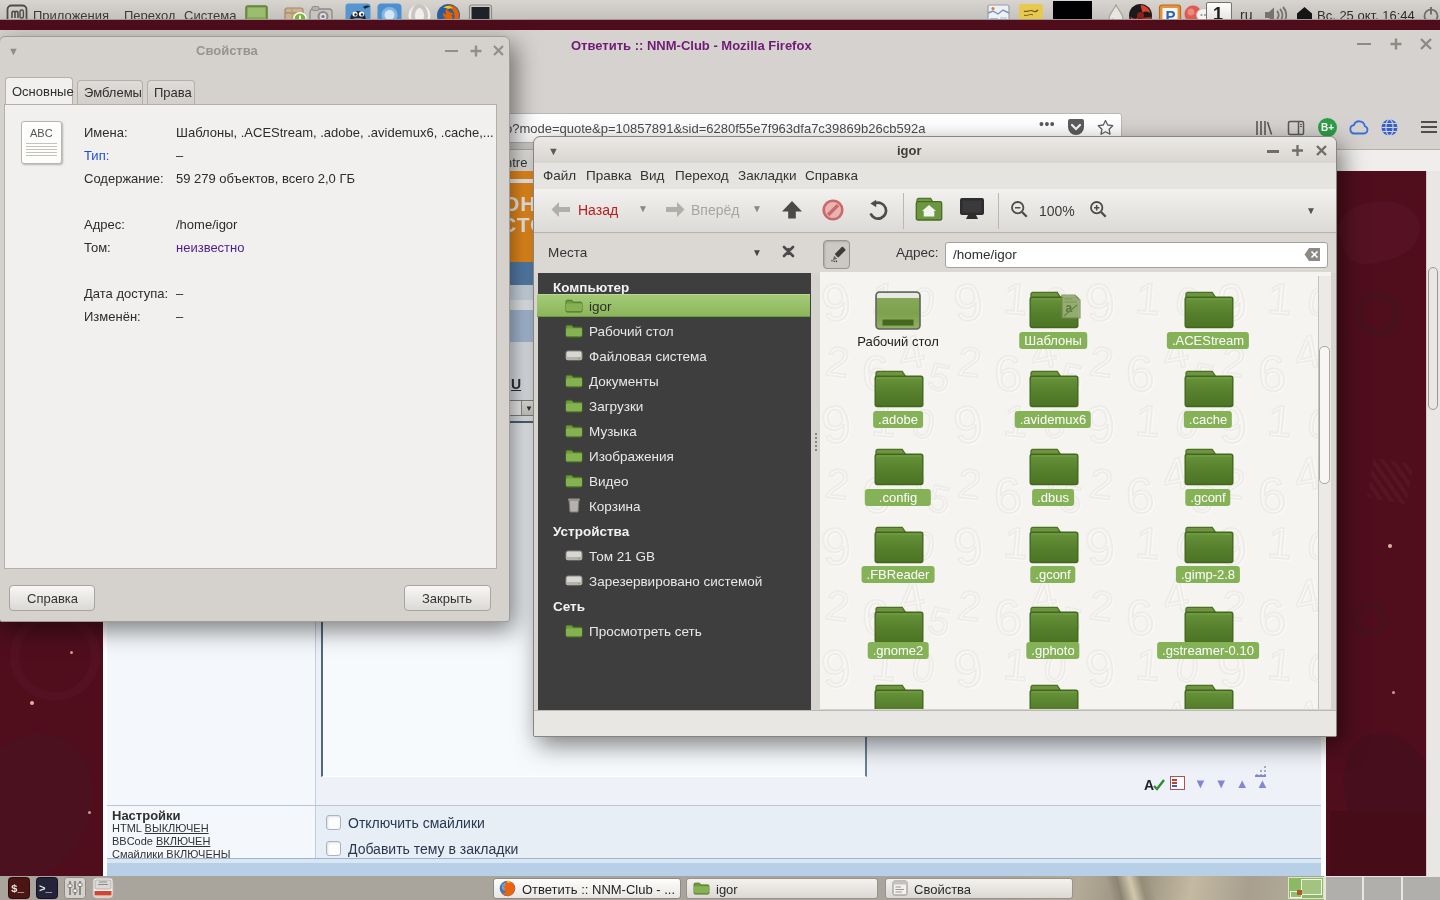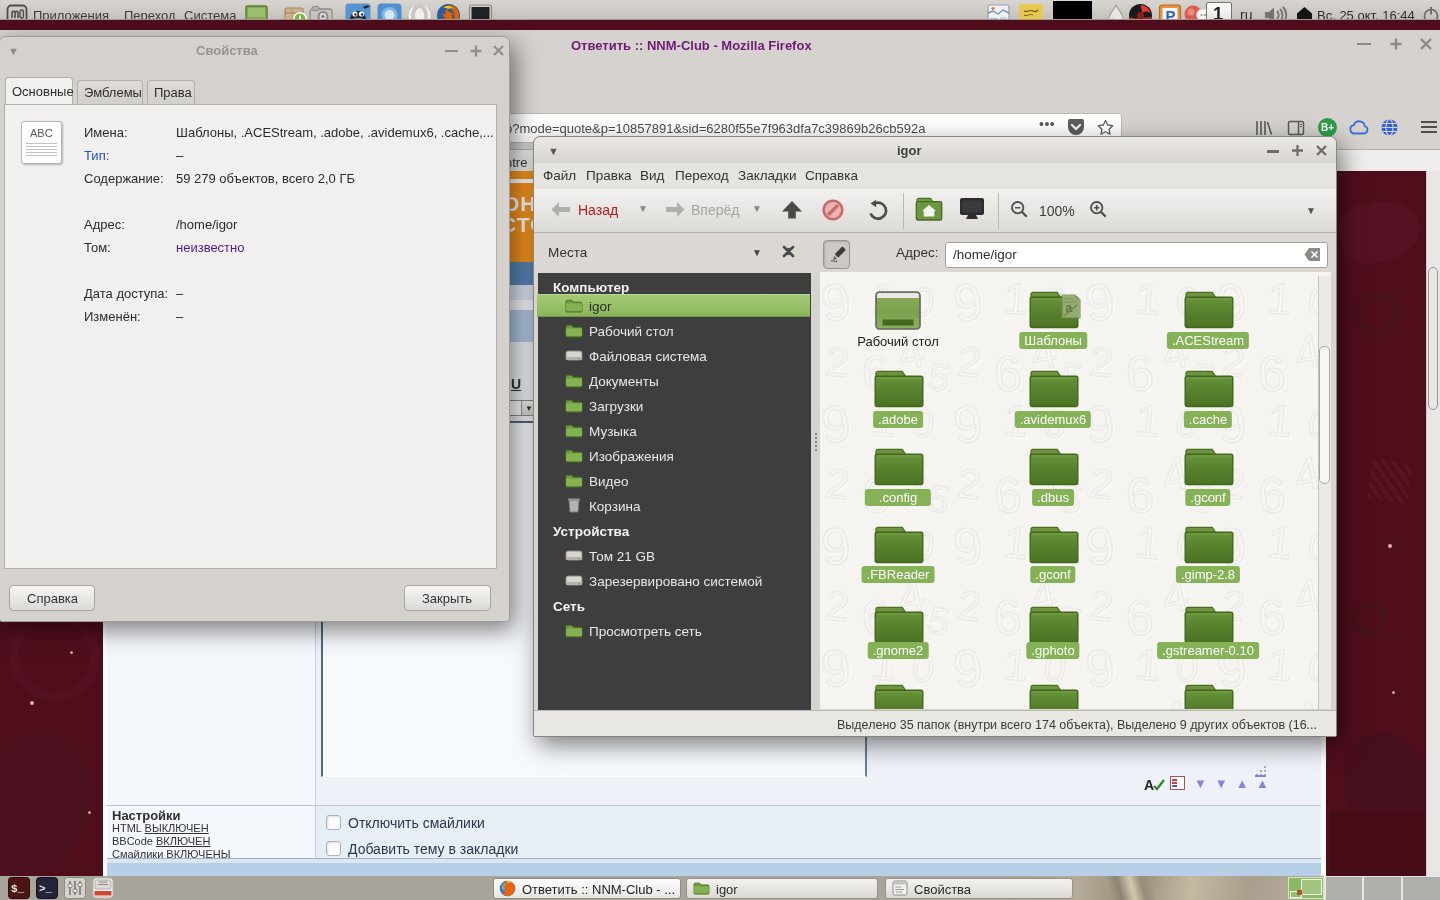--- a/index.html
+++ b/index.html
@@ -291,21 +291,20 @@
       <path d="M5 1 H16 V14 H5 L0.5 7.5 Z" fill="#8d8a86"></path>
       <path d="M7.5 4.5 L13.5 10.5 M13.5 4.5 L7.5 10.5" stroke="#fff" stroke-width="1.6"></path>
     </svg>
 
   <div class="abs" style="left:4px;top:136px;width:273px;height:437px;background:#3e3e3e;"></div>
 
   <div class="abs" style="left:277px;top:136px;width:10px;height:437px;background:#d7d4d0;"></div>
   <div class="abs" style="left:281px;top:296px;width:2px;height:2px;background:#8a8783;box-shadow:0 4px 0 #8a8783,0 8px 0 #8a8783,0 12px 0 #8a8783,0 16px 0 #8a8783;"></div>
 
   <div class="abs" style="left:0;top:573px;width:804px;height:28px;background:#e9e7e4;border-top:1px solid #bbb8b4;"></div>
-  <div class="abs nw" style="left:303px;top:581px;font-size:12.5px;color:#3a3a3a;">Выделено 35 папок (внутри всего 174 объекта), Выделено 9 других объектов (16...</div>
 </div>
 
 <div class="abs" style="left:533px;top:136px;width:804px;height:601px;overflow:hidden;z-index:5;border-radius:7px 7px 2px 2px;padding-left:40px;">
   <svg width="0" height="0" style="position:absolute;">
     <defs>
       <linearGradient id="fgrad" x1="0" y1="0" x2="0" y2="1">
         <stop offset="0" stop-color="#67943a"></stop>
           <stop offset="0.55" stop-color="#567f2c"></stop>
           <stop offset="1" stop-color="#4c7423"></stop>
       </linearGradient>

